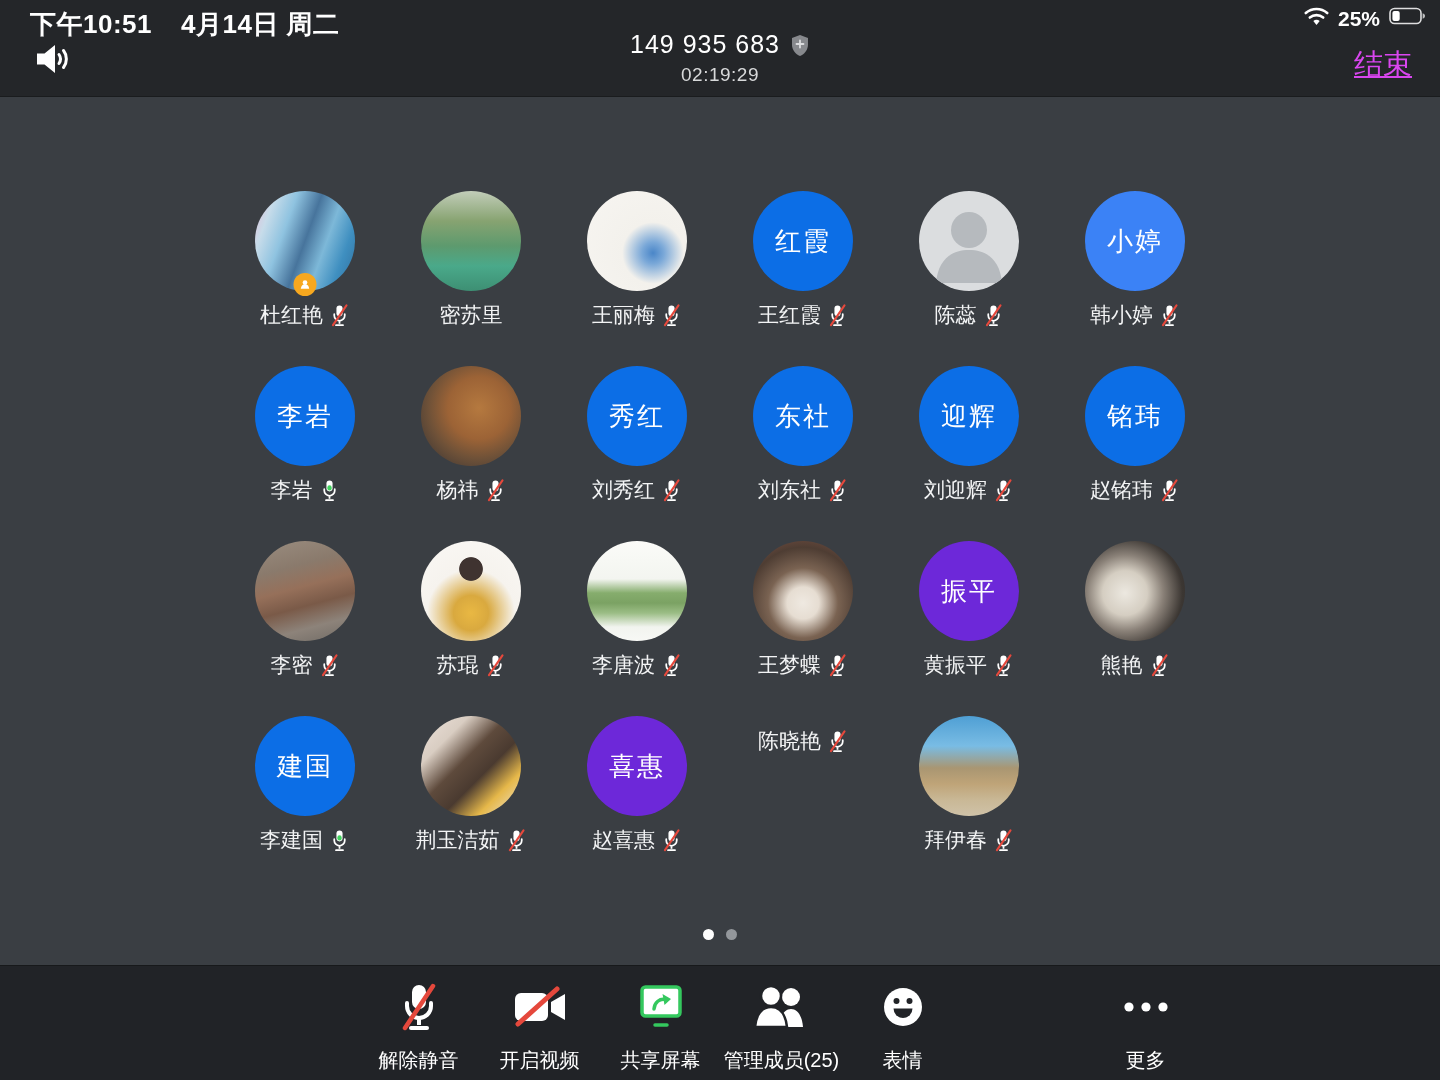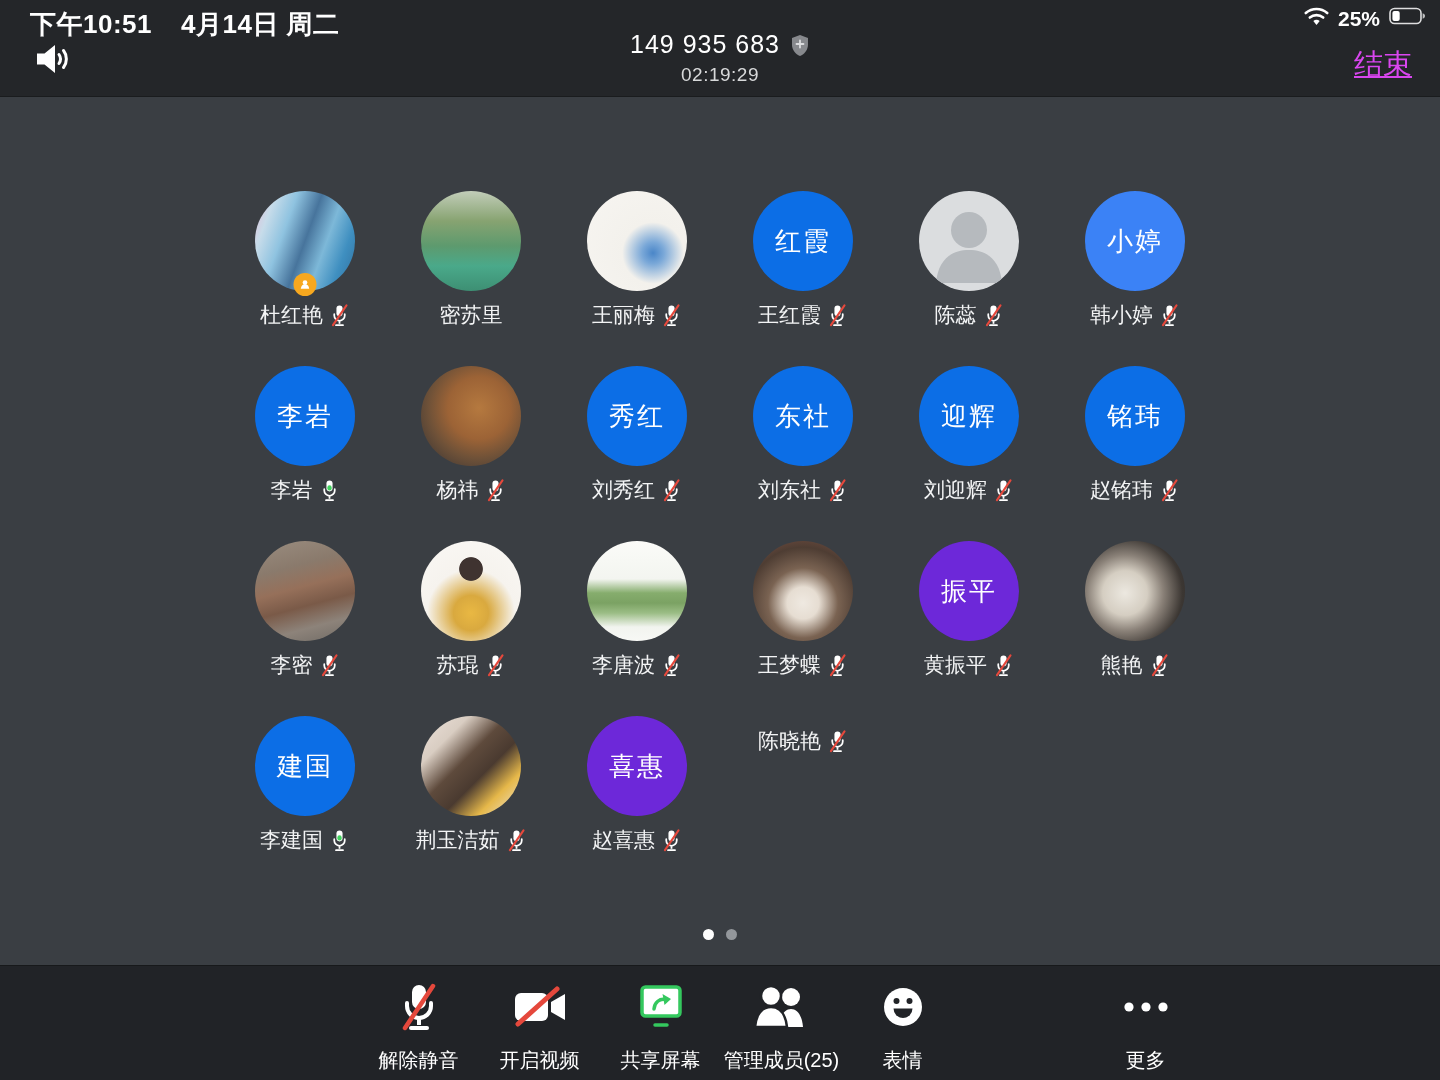--- a/index.html
+++ b/index.html
@@ -550,20 +550,37 @@
               <rect x="8.5" y="2.5" width="7" height="12.5" rx="3.5" fill="#fff"></rect>
               <path d="M6 12.5v1.5a6 6 0 0 0 12 0v-1.5" stroke="#fff" stroke-width="2" fill="none" stroke-linecap="round"></path>
               <line x1="12" y1="20.5" x2="12" y2="23.5" stroke="#fff" stroke-width="2"></line>
               <line x1="8" y1="25" x2="16" y2="25" stroke="#fff" stroke-width="2" stroke-linecap="round"></line>
               <line x1="4.5" y1="25" x2="20" y2="2.5" stroke="#e5483c" stroke-width="2.4" stroke-linecap="round"></line>
             </svg>
           </span>
     </div>
   </div>
 
+  <div class="cell">
+    <div class="avatar-wrap">
+      <div class="avatar" style="background: linear-gradient(rgb(79, 159, 212) 0%, rgb(121, 188, 228) 30%, rgb(169, 150, 114) 52%, rgb(191, 164, 120) 68%, rgb(201, 184, 150) 84%, rgb(207, 194, 168) 100%);"></div>
+    </div>
+    <div class="pname-row">
+      <span class="pname">拜伊春</span>
+      <span class="mic">
+            <svg width="21" height="27" viewBox="0 0 24 28">
+              <rect x="8.5" y="2.5" width="7" height="12.5" rx="3.5" fill="#fff"></rect>
+              <path d="M6 12.5v1.5a6 6 0 0 0 12 0v-1.5" stroke="#fff" stroke-width="2" fill="none" stroke-linecap="round"></path>
+              <line x1="12" y1="20.5" x2="12" y2="23.5" stroke="#fff" stroke-width="2"></line>
+              <line x1="8" y1="25" x2="16" y2="25" stroke="#fff" stroke-width="2" stroke-linecap="round"></line>
+              <line x1="4.5" y1="25" x2="20" y2="2.5" stroke="#e5483c" stroke-width="2.4" stroke-linecap="round"></line>
+            </svg>
+          </span>
+    </div>
+  </div>
 </main>
 
   <div class="dots">
       <span class="dot active"></span>
       <span class="dot"></span>
     </div>
 
   <footer class="toolbar">
     <div class="toolbar-items">
   <button class="toolbar-item">

